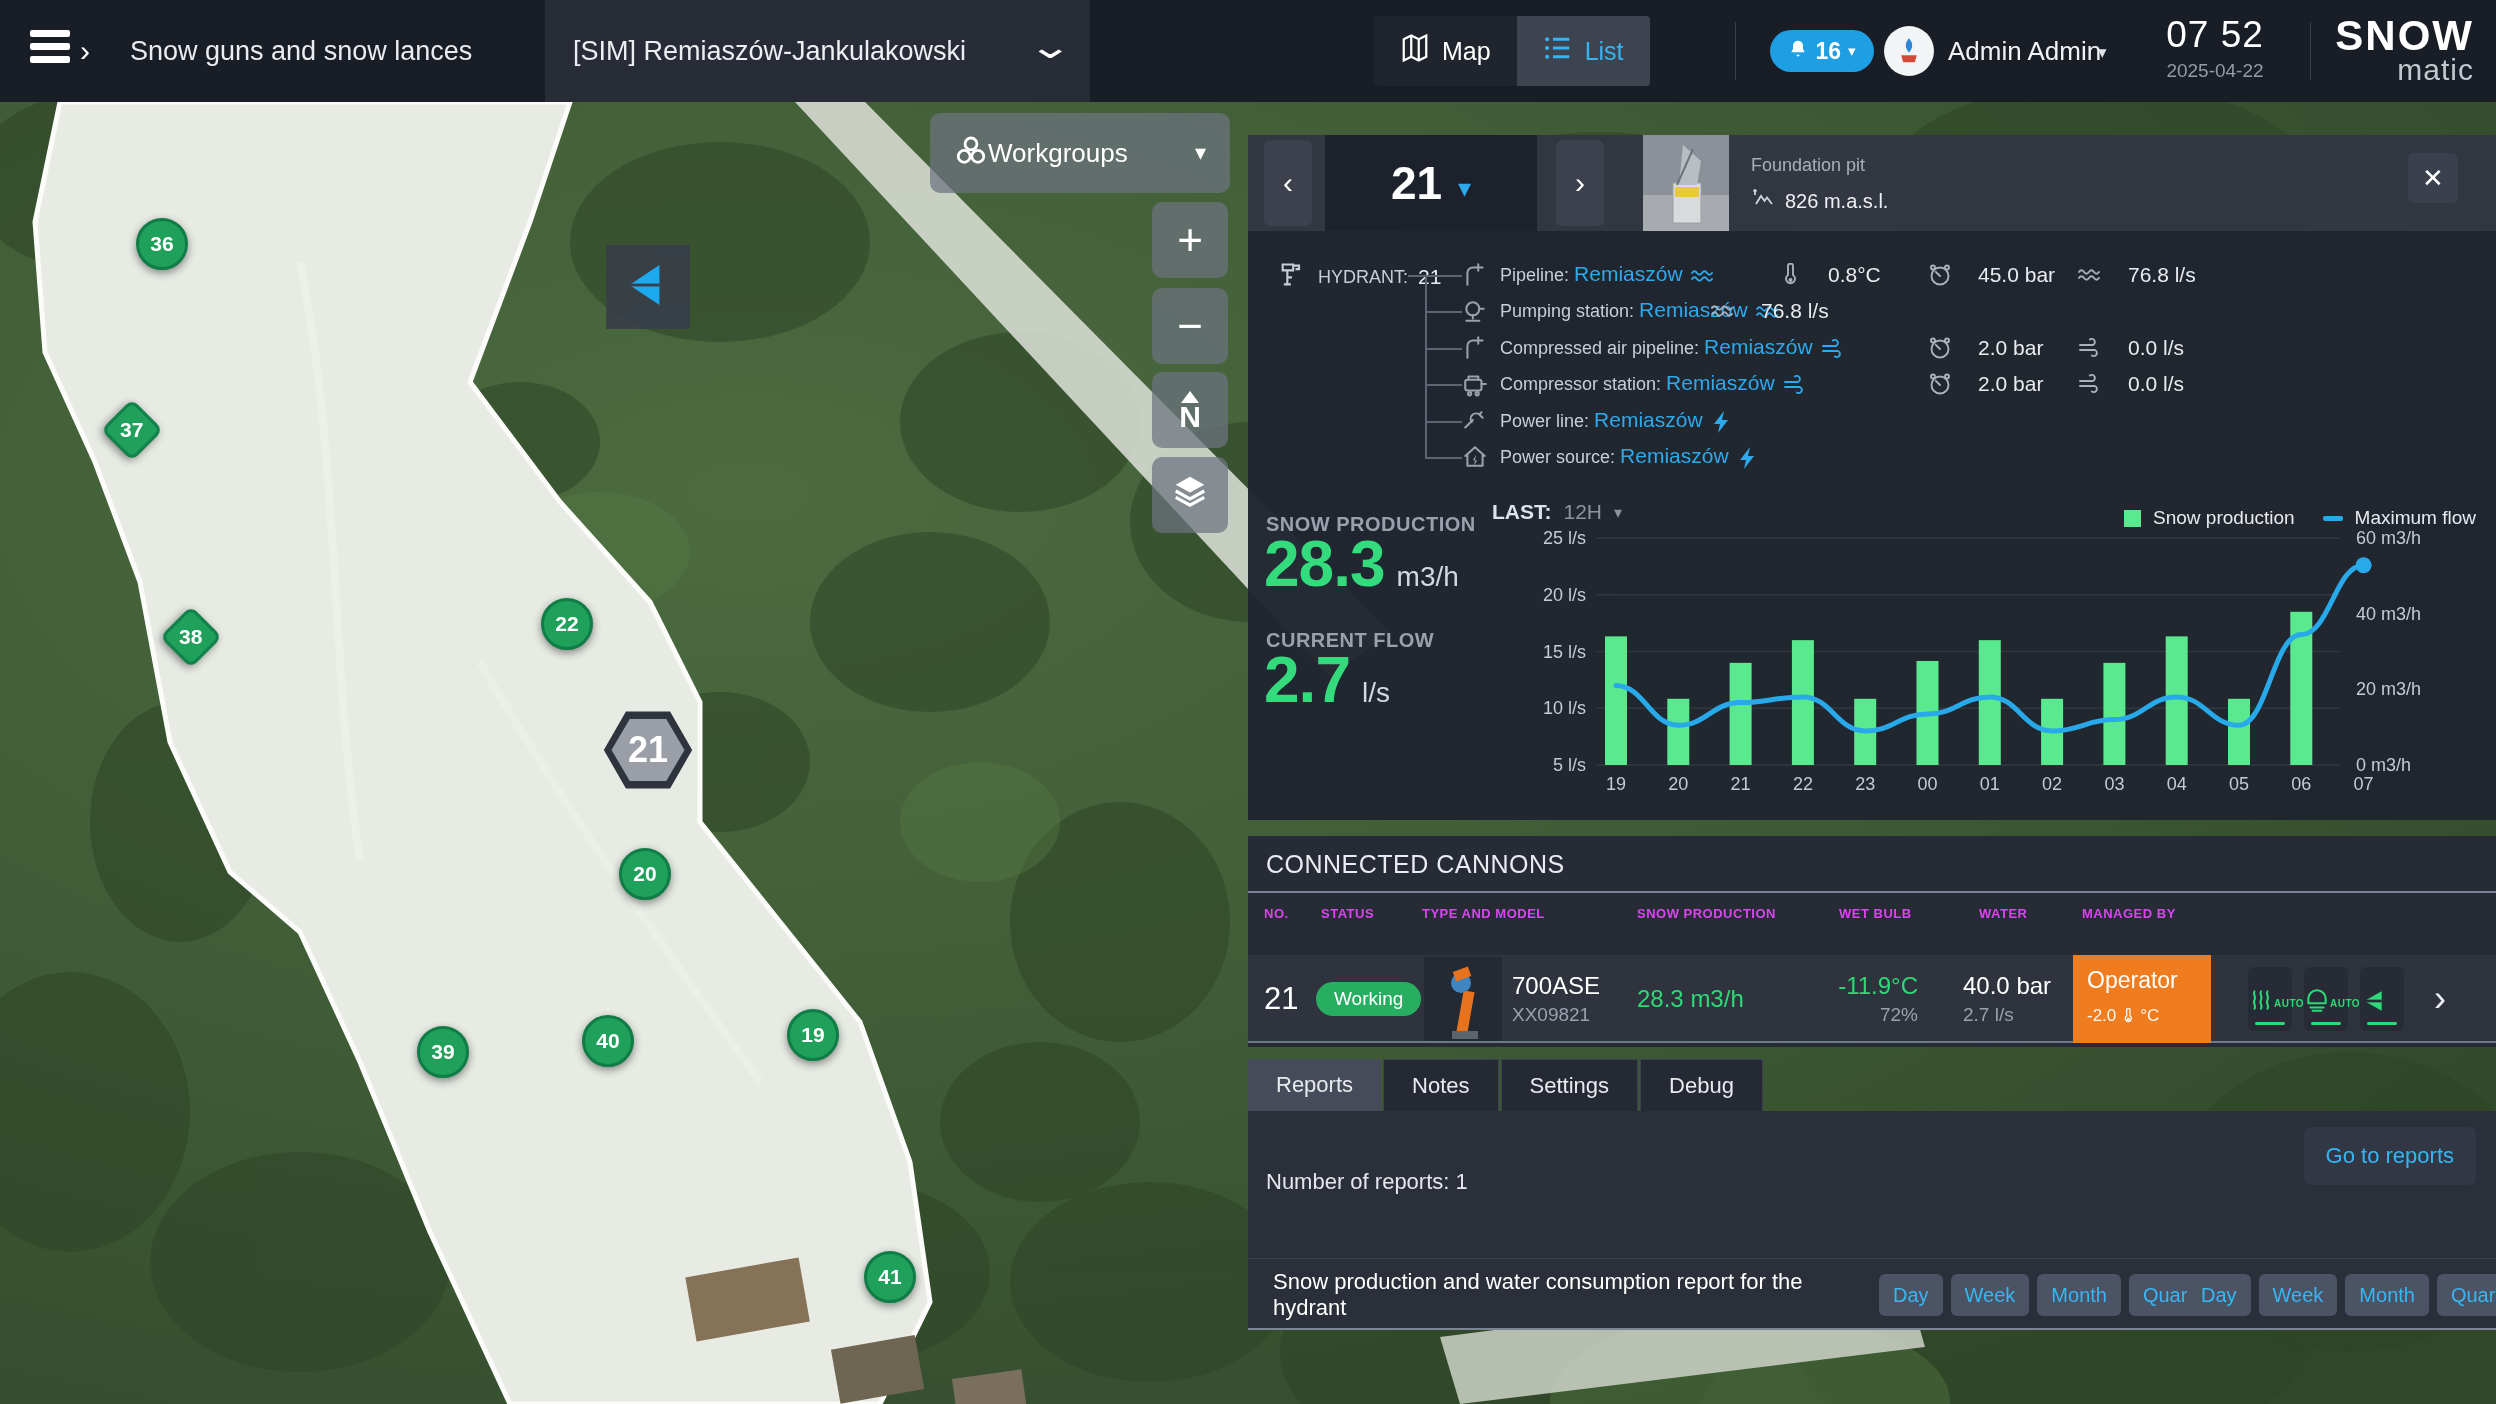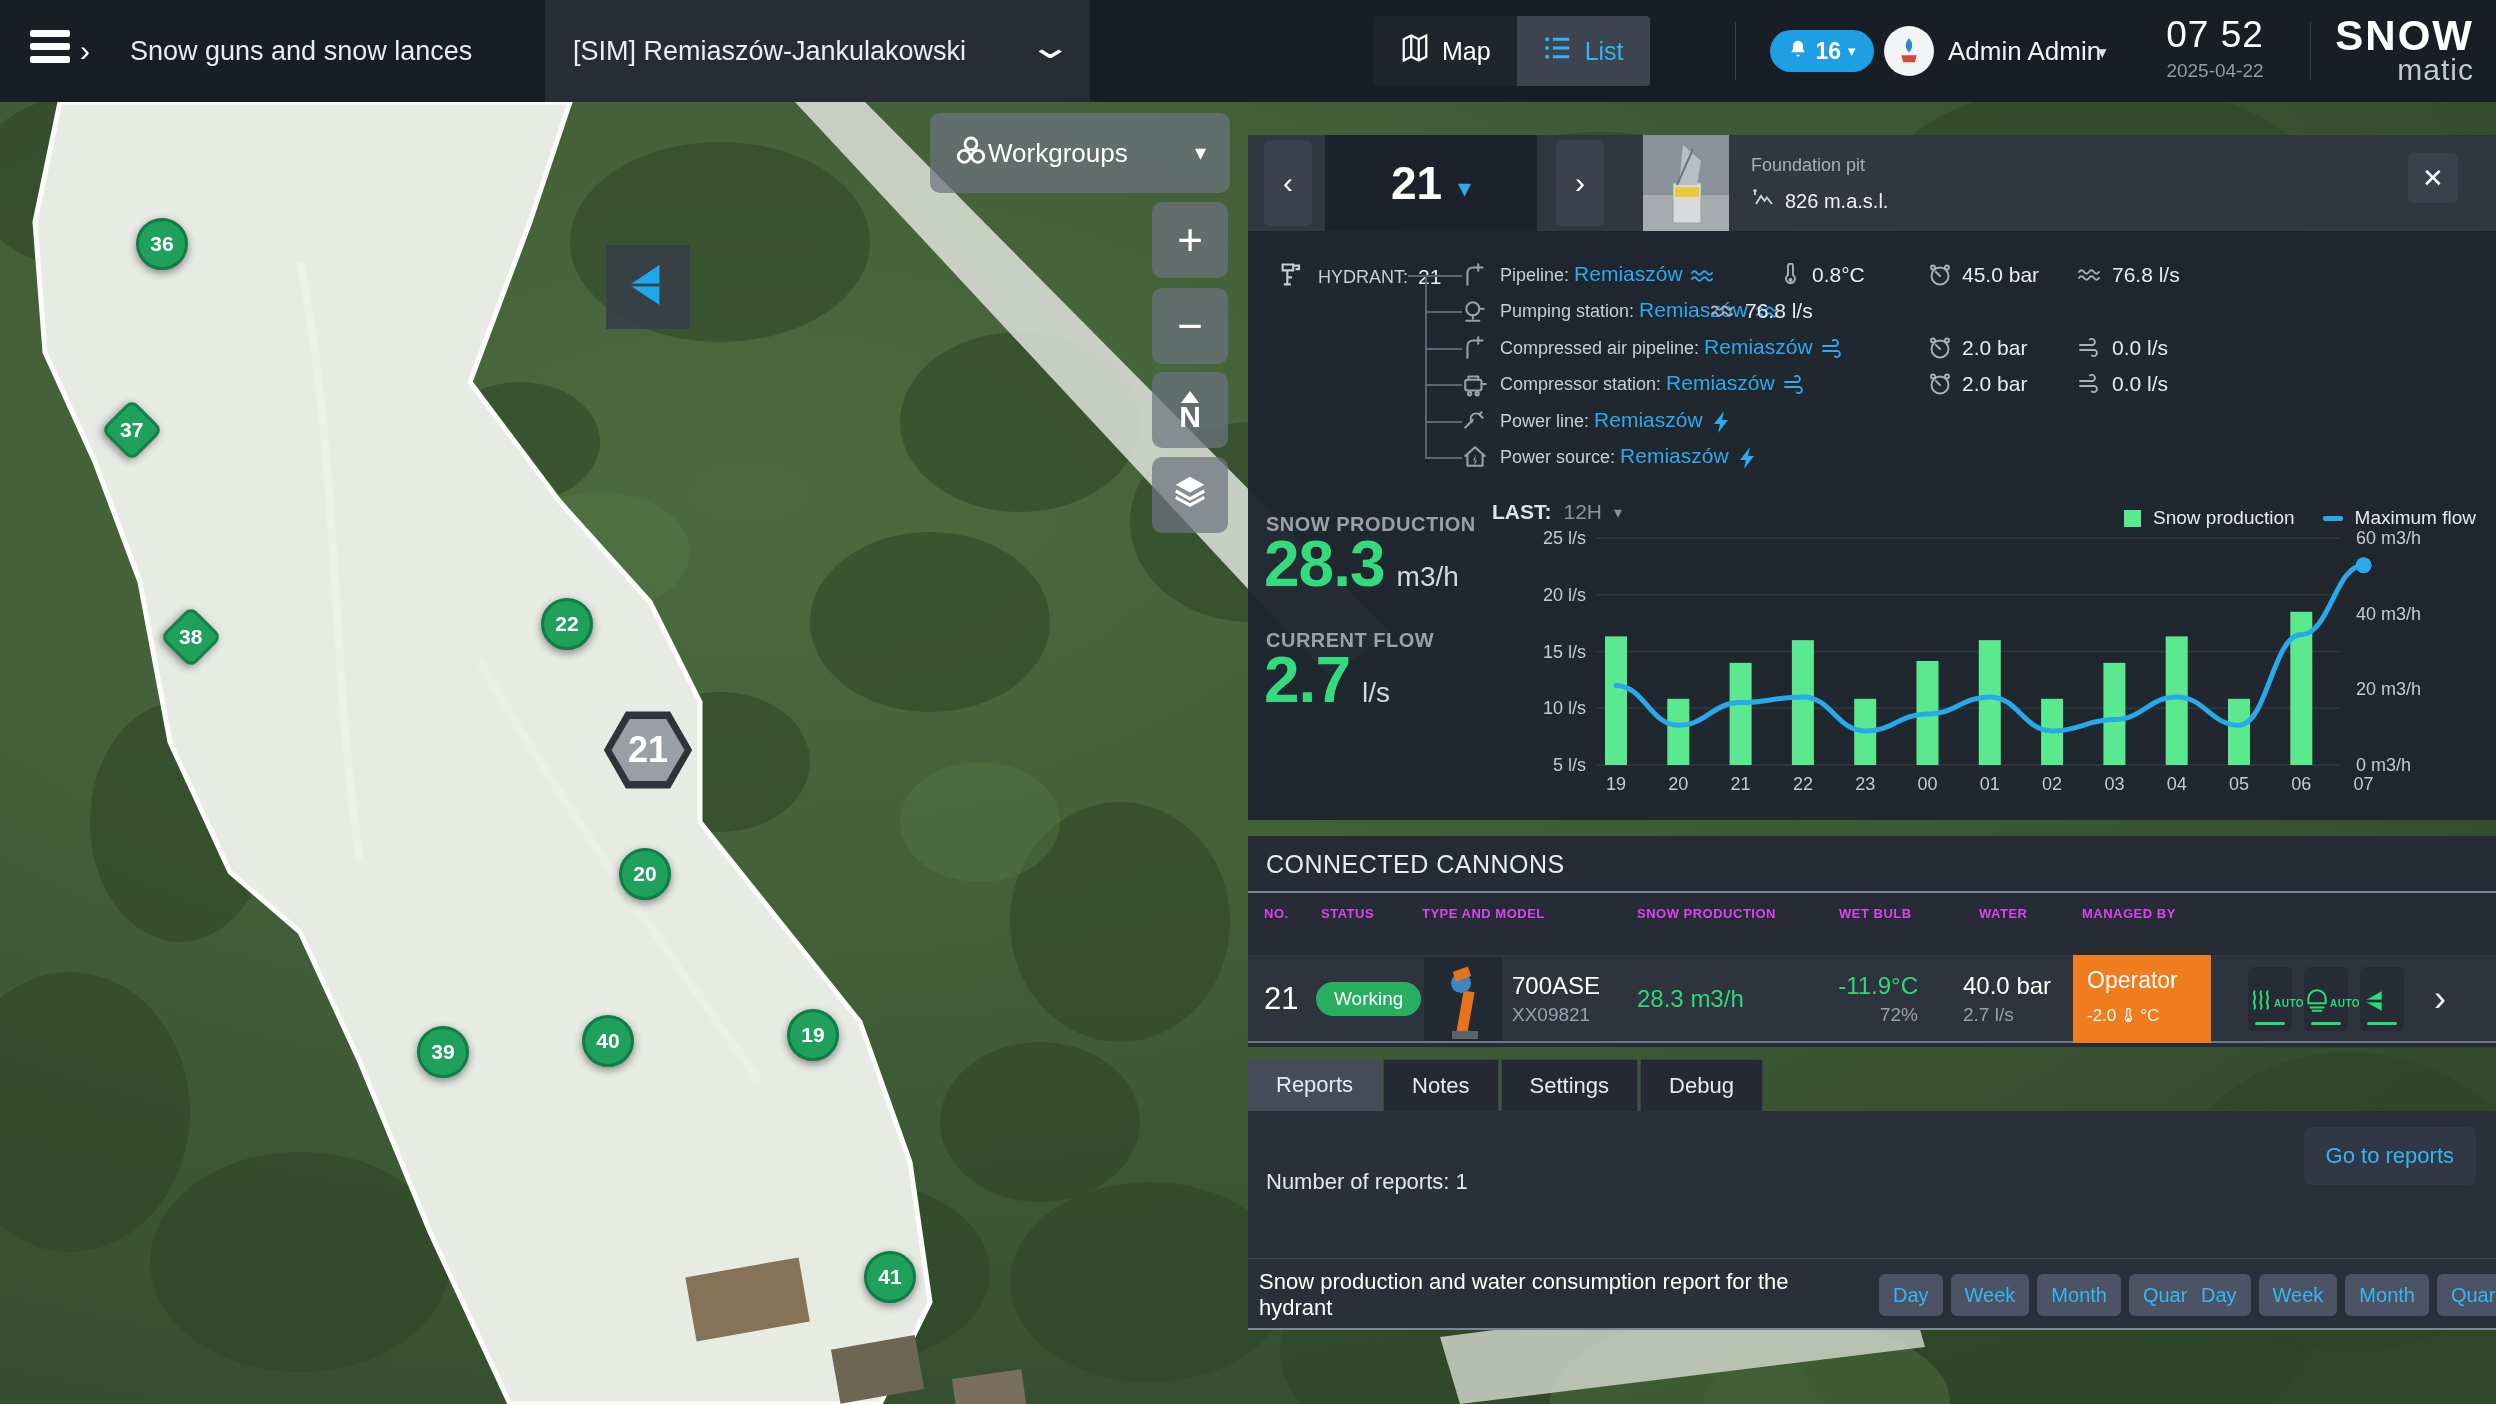--- a/index.html
+++ b/index.html
@@ -73,21 +73,21 @@
              color:#fff;font-size:26px;display:flex;align-items:center;justify-content:center;}
   #hydrant-body{position:absolute;left:1248px;top:231px;width:1248px;height:589px;background:rgba(32,37,47,0.97);z-index:10;}
   
   .conn-row{position:absolute;left:0;height:30px;display:flex;align-items:center;}
   .conn-icon{position:absolute;left:214px;width:26px;height:26px;color:#9aa1ad;}
   .conn-icon svg{width:26px;height:26px;}
   .conn-label{position:absolute;left:252px;font-size:18px;color:#c9ced6;white-space:nowrap;}
   .conn-link{font-size:21px;color:#2ea9ec;white-space:nowrap;}
   .conn-link-icon{color:#2ea9ec;margin-left:8px;}
   .conn-link-icon svg,.metric svg{width:24px;height:24px;vertical-align:middle;}
-  .metric{position:absolute;display:flex;align-items:center;gap:10px;color:#aab0bc;}
+  .metric{position:absolute;display:flex;align-items:center;gap:26px;color:#aab0bc;}
   .metric .mv{font-size:21px;color:#e9ebef;white-space:nowrap;}
   .treeline{position:absolute;background:#5d6472;}
   #hydrant-root{position:absolute;left:30px;display:flex;align-items:center;}
   #hydrant-root svg{width:28px;height:28px;color:#c9ced6;}
   #hydrant-root .rl{font-size:18px;color:#c9ced6;margin-left:12px;}
   #hydrant-root .rn{font-size:21px;color:#e9ebef;margin-left:10px;}
   
   .stat-label{position:absolute;left:18px;font-size:20px;font-weight:bold;color:#9aa0ac;letter-spacing:0.5px;}
   .stat-value{position:absolute;left:16px;display:flex;align-items:baseline;gap:12px;}
   .stat-value .num{font-size:64px;font-weight:bold;color:#34db7c;letter-spacing:-1px;}
@@ -137,21 +137,21 @@
   .tab{height:52px;padding:0 28px;display:flex;align-items:center;font-size:22px;color:#e8eaed;
        background:#242934;border:1px solid #3a4150;border-bottom:none;box-sizing:border-box;}
   .tab.active{background:#454b58;border:none;}
   #reports-content{position:absolute;left:0;top:52px;width:1248px;height:219px;background:#2a2f39;}
   #report-count{position:absolute;left:18px;top:58px;font-size:22px;color:#e4e7eb;}
   #go-reports{position:absolute;right:20px;top:16px;height:58px;padding:0 22px;background:#313744;border-radius:6px;
               display:flex;align-items:center;font-size:22px;color:#36b5f3;}
   #report-thead{position:absolute;left:0;top:99px;width:100%;height:48px;border-top:2px solid #7c8595;box-sizing:border-box;}
   .rep-col{position:absolute;top:14px;font-size:18px;font-weight:bold;color:#c2c8d2;letter-spacing:0.5px;}
   #report-row{position:absolute;left:0;top:147px;width:100%;height:72px;border-top:1px solid #3c424e;border-bottom:2px solid #7c8595;box-sizing:border-box;}
-  #report-name{position:absolute;left:11px;top:0;height:72px;display:flex;align-items:center;font-size:22px;color:#fff;width:600px;}
+  #report-name{position:absolute;left:25px;top:0;height:72px;display:flex;align-items:center;font-size:22px;color:#fff;width:600px;}
   .btn-group{position:absolute;top:15px;display:flex;gap:8px;}
   .gen-btn{height:42px;padding:0 14px;background:#4b5365;border-radius:6px;display:flex;align-items:center;
            font-size:20px;color:#38b6f2;}
 </style>
 </head>
 <body>
 
 <div id="map">
   <svg width="2496" height="1302" viewBox="0 0 2496 1302">
     <defs>

